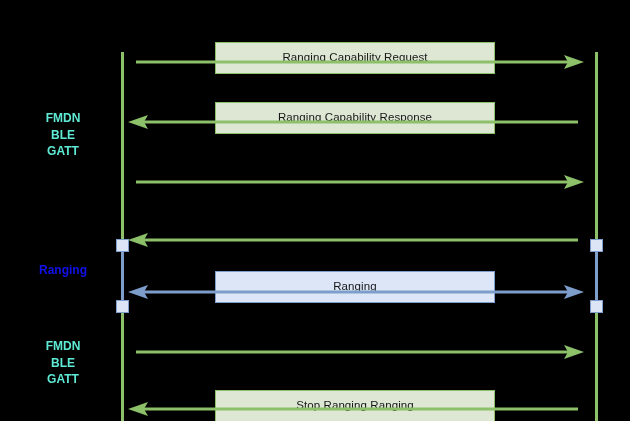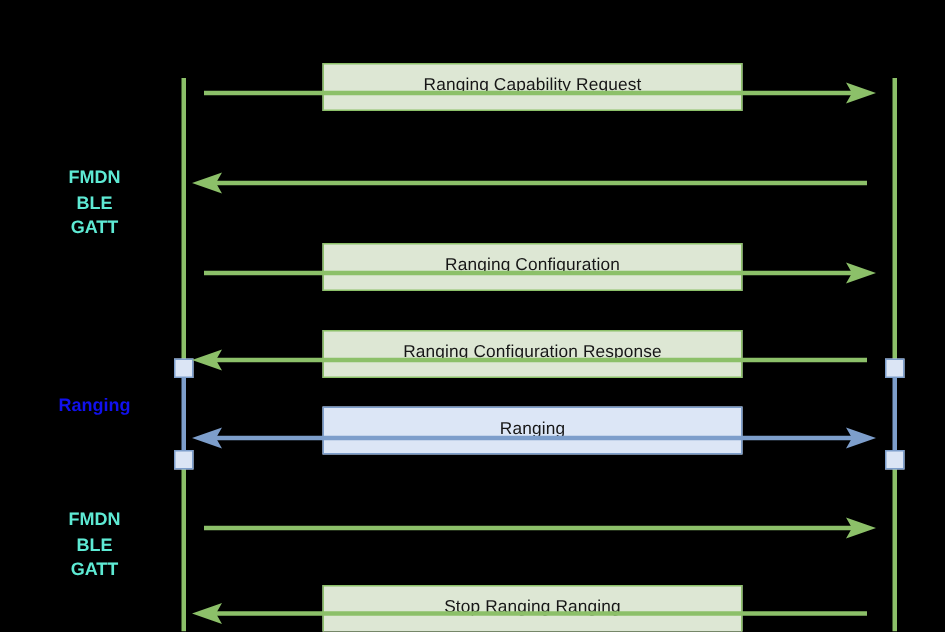--- a/index.html
+++ b/index.html
@@ -47,40 +47,37 @@
   <div class="msgbox green" style="top:22px;">
     <span>Ranging Capability Request</span>
   </div>
   <div class="arrow" style="left:126px;top:54px;width:460px;">
     <svg width="460" height="16" viewBox="0 0 460 16">
       <line x1="10" y1="8" x2="448" y2="8" stroke="#8cc069" stroke-width="3"></line>
       <polygon points="458,8 438,1 442,8 438,15" fill="#8cc069"></polygon>
     </svg>
   </div>
 
+  <div class="msgbox green" style="top:82px;">
+    <span>Ranging Capability Response</span>
+  </div>
   <div class="arrow" style="left:126px;top:114px;width:460px;">
     <svg width="460" height="16" viewBox="0 0 460 16">
       <line x1="12" y1="8" x2="452" y2="8" stroke="#8cc069" stroke-width="3"></line>
       <polygon points="2,8 22,1 18,8 22,15" fill="#8cc069"></polygon>
     </svg>
   </div>
 
-  <div class="msgbox green" style="top:142px;">
-    <span>Ranging Configuration</span>
-  </div>
   <div class="arrow" style="left:126px;top:174px;width:460px;">
     <svg width="460" height="16" viewBox="0 0 460 16">
       <line x1="10" y1="8" x2="448" y2="8" stroke="#8cc069" stroke-width="3"></line>
       <polygon points="458,8 438,1 442,8 438,15" fill="#8cc069"></polygon>
     </svg>
   </div>
 
-  <div class="msgbox green" style="top:200px;">
-    <span>Ranging Configuration Response</span>
-  </div>
   <div class="arrow" style="left:126px;top:232px;width:460px;">
     <svg width="460" height="16" viewBox="0 0 460 16">
       <line x1="12" y1="8" x2="452" y2="8" stroke="#8cc069" stroke-width="3"></line>
       <polygon points="2,8 22,1 18,8 22,15" fill="#8cc069"></polygon>
     </svg>
   </div>
 
   <div class="msgbox blue" style="top:251px;">
     <span>Ranging</span>
   </div>

